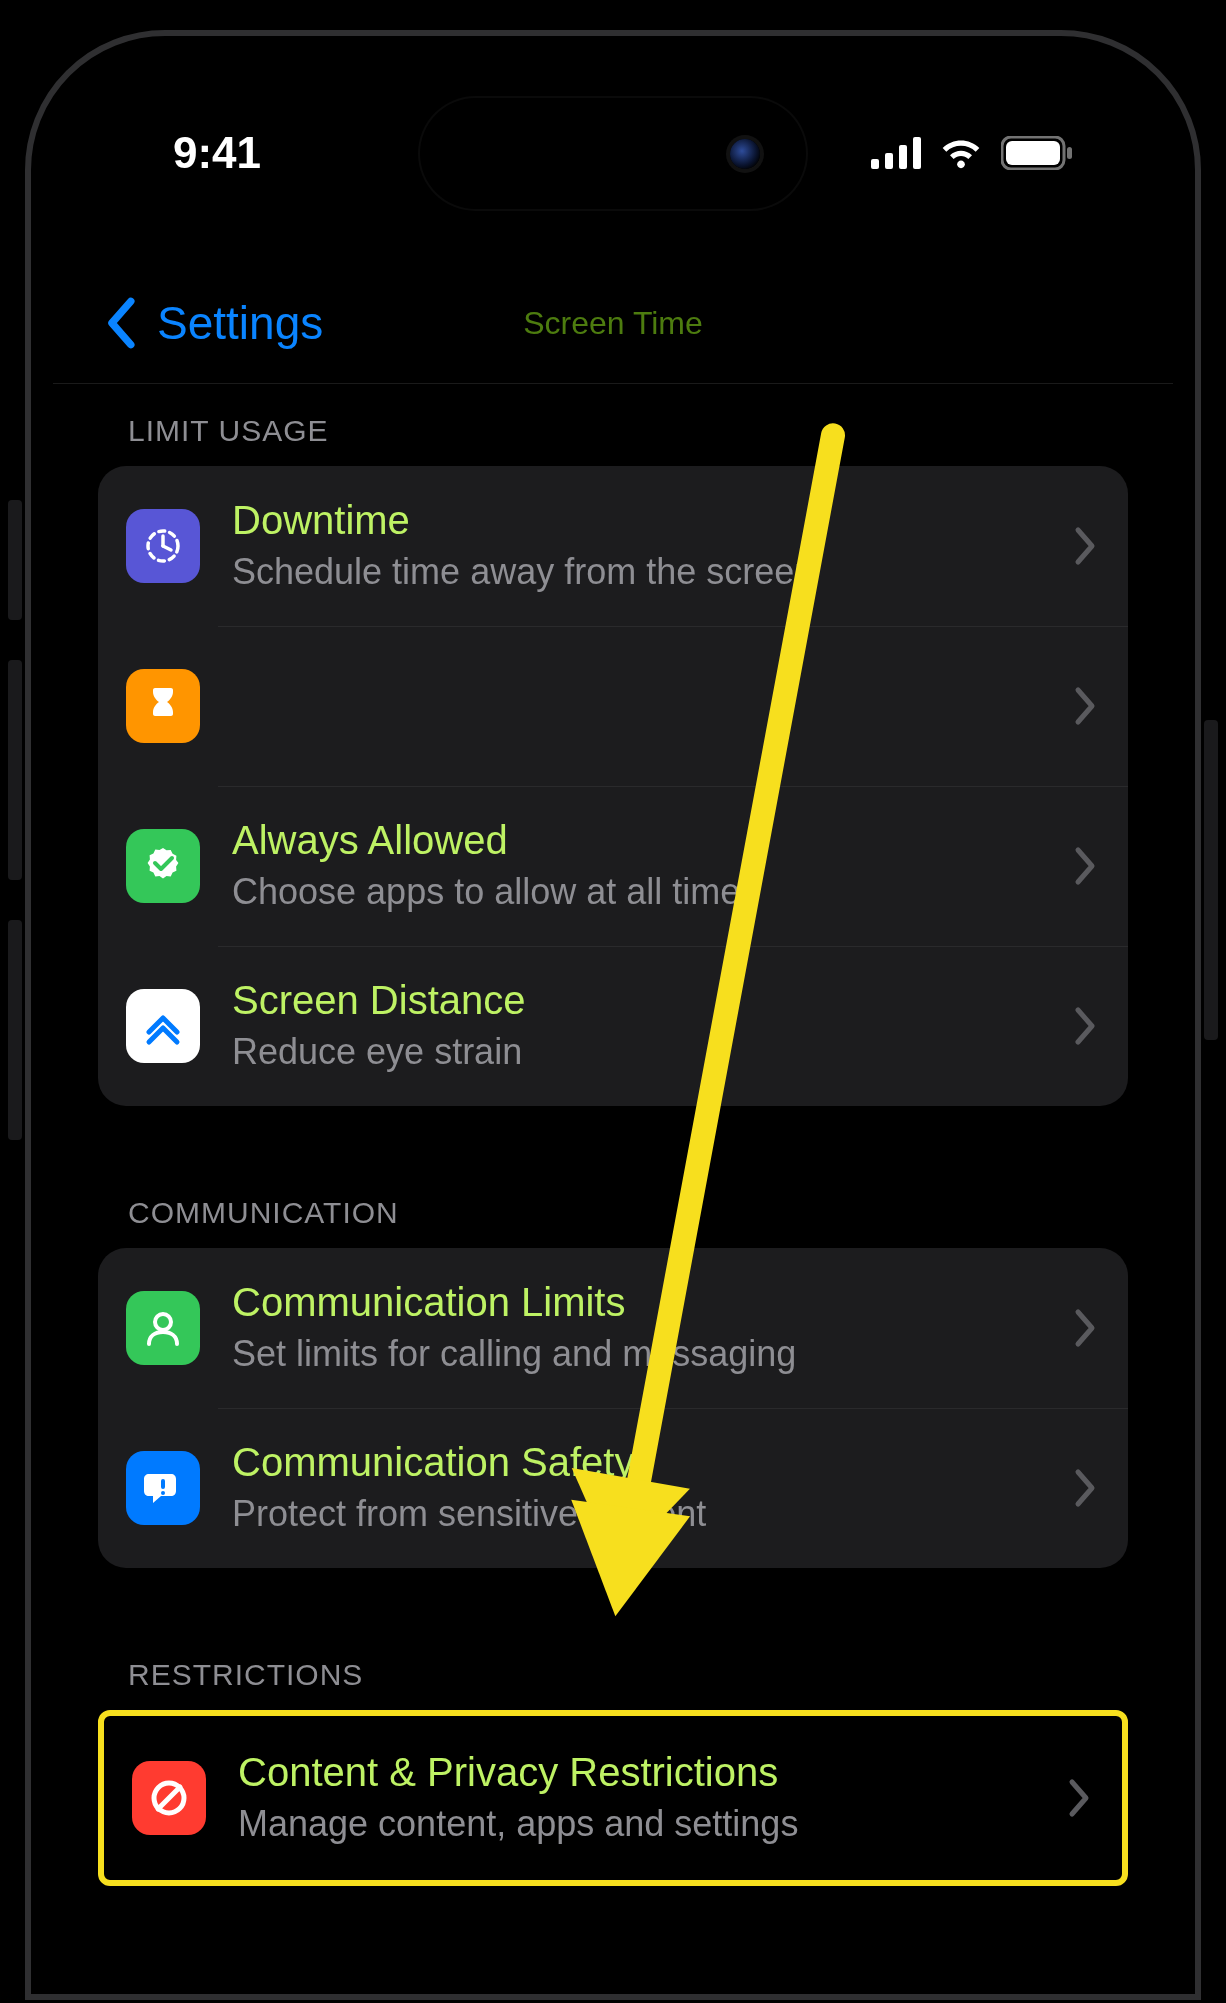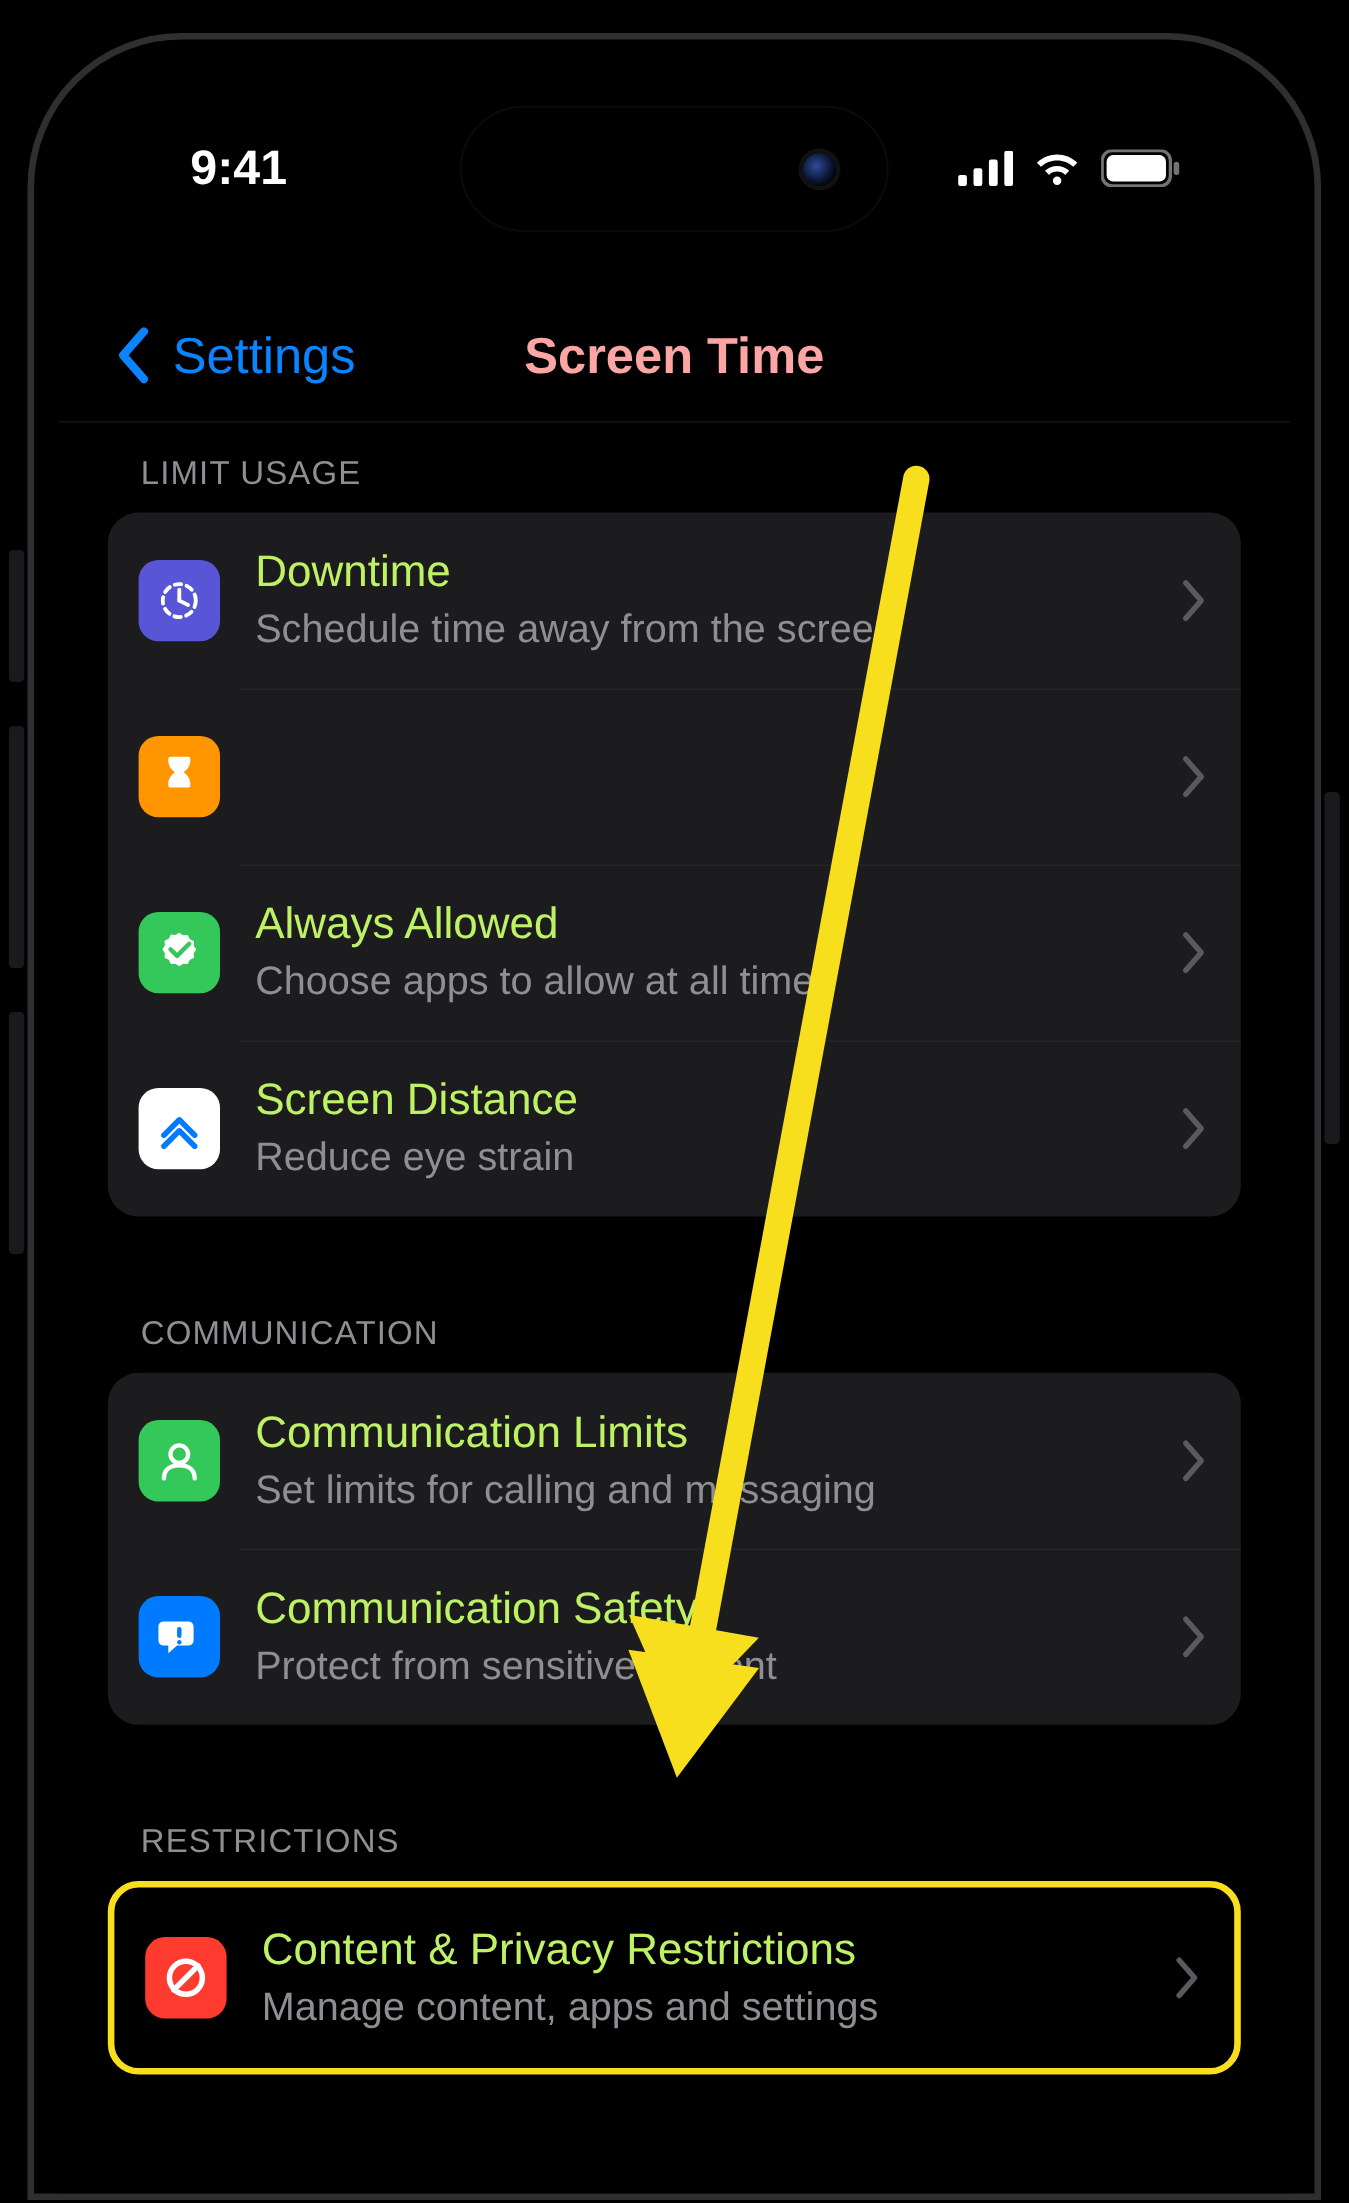--- a/index.html
+++ b/index.html
@@ -117,23 +117,23 @@
     font-weight: 400;
     gap: 20px;
     cursor: pointer;
   }
   .back svg { width: 34px; height: 54px; }
   .nav-title {
     position: absolute;
     left: 50%;
     top: 50%;
     transform: translate(-50%, -50%);
-    color: #fca5a5;
-    font-size: 46px;
-    font-weight: 700;
+    color: #4d7c0f;
+    font-size: 32px;
+    font-weight: 400;
   }
 
   
   .content {
     position: absolute;
     top: 340px;
     left: 0;
     right: 0;
     bottom: 0;
     overflow: hidden;
@@ -202,21 +202,21 @@
     color: #5a5a5e;
     flex-shrink: 0;
     margin-left: 20px;
   }
   .row .chev svg { width: 22px; height: 40px; display:block; }
 
   
   .highlight {
     position: relative;
     margin: 0 45px;
-    border-radius: 28px;
+    border-radius: 12px;
     background: #000;
     border: 6px solid #f7df1e;
     overflow: hidden;
   }
   .highlight .row { padding: 30px 32px 30px 28px; }
 
   
   .arrow {
     position: absolute;
     pointer-events: none;

